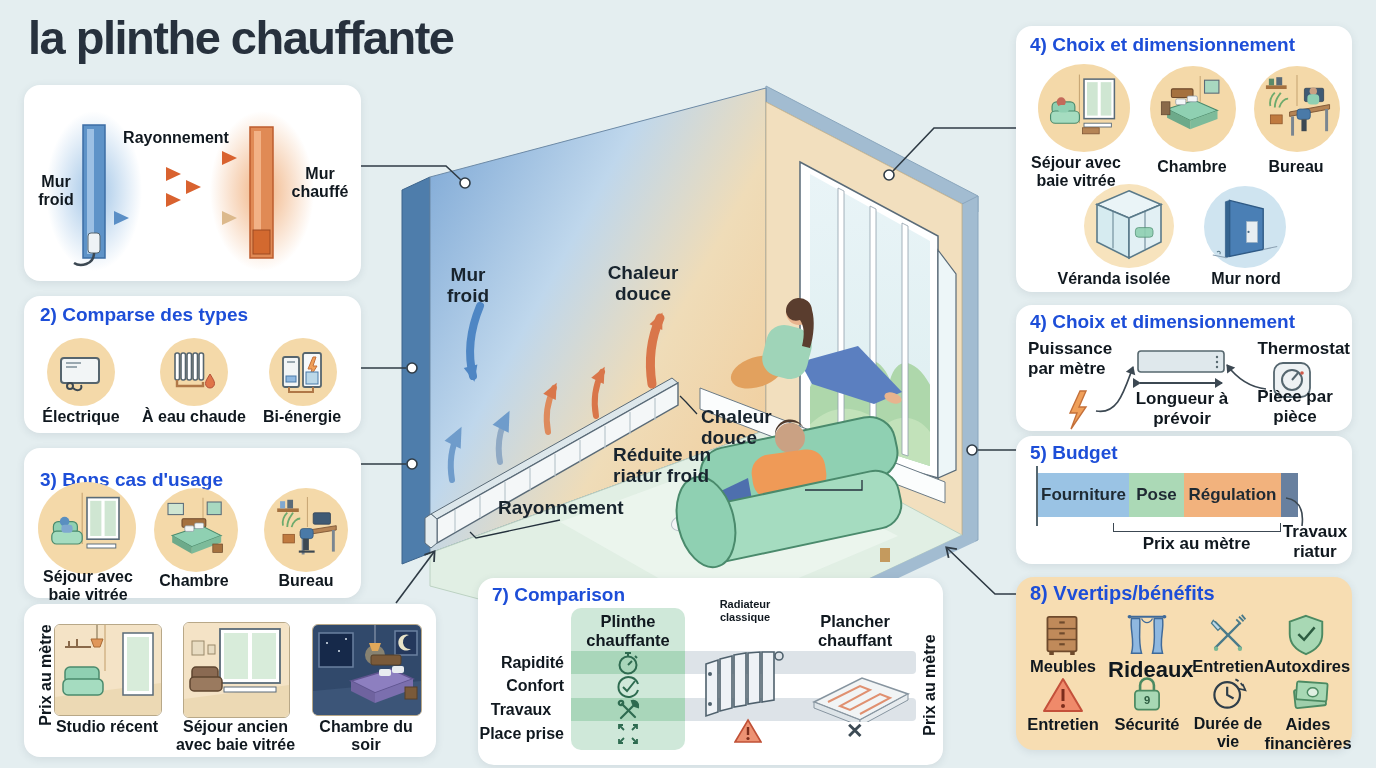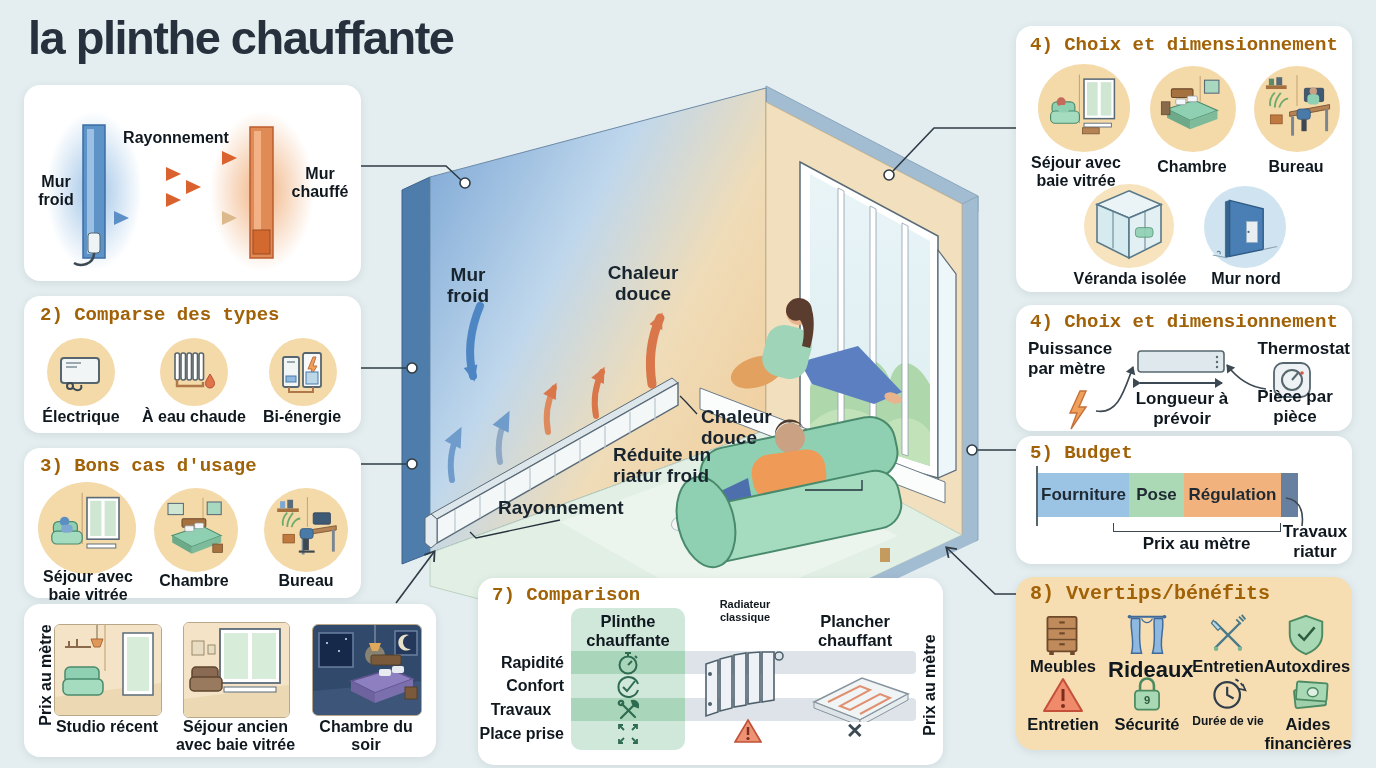--- a/index.html
+++ b/index.html
@@ -1,19 +1,19 @@
 <!DOCTYPE html>
 <html><head>
 <meta charset="utf-8">
 <style>
   html,body{margin:0;padding:0;}
   body{font-family:"Liberation Sans",sans-serif;background:#c9d6da;}
   #canvas{position:relative;width:1376px;height:768px;background:#e4eef0;overflow:hidden;}
   .card{position:absolute;background:#fff;border-radius:16px;box-shadow:0 2px 8px rgba(40,60,80,.10);}
-  .h{position:absolute;font-weight:700;font-size:19px;color:#a16207;white-space:nowrap;font-family:Liberation Mono, monospace;}
+  .h{position:absolute;font-weight:700;font-size:19px;color:#1d4ed8;white-space:nowrap;}
   .lbl{position:absolute;font-weight:700;font-size:16px;color:#10181f;text-align:center;line-height:1.15;}
   .rlbl{position:absolute;font-weight:700;font-size:19px;color:#18242e;line-height:1.12;}
   .cicon{position:absolute;border-radius:50%;background:#f4d9a9;display:flex;align-items:center;justify-content:center;}
   .vlbl{position:absolute;font-weight:700;font-size:16px;color:#10181f;white-space:nowrap;transform:rotate(-90deg);transform-origin:center;}
   .tile{position:absolute;border-radius:6px;overflow:hidden;border:1px solid #b8a888;}
   svg{display:block;}
   .abs{position:absolute;}
   #title{position:absolute;left:28px;top:10px;font-size:47px;font-weight:800;letter-spacing:-1.5px;color:#27313d;}
   .seg{height:44px;display:flex;align-items:center;justify-content:center;font-weight:700;font-size:17px;color:#1f2a33;}
   .band{position:absolute;left:93px;width:345px;height:23px;background:#dde3e8;border-radius:4px;}
@@ -244,21 +244,21 @@
         <rect x="27" y="24" width="12" height="12" fill="#bcd8e8" stroke="#4a7aa8" stroke-width="1"></rect>
         <path d="M10,39 v5 h24 v-5" fill="none" stroke="#b07848" stroke-width="2"></path>
       </svg>
     </div>
     <div class="lbl" style="left:12px;top:112px;width:90px">Électrique</div>
     <div class="lbl" style="left:115px;top:112px;width:110px">À eau chaude</div>
     <div class="lbl" style="left:228px;top:112px;width:100px">Bi-énergie</div>
   </div>
 
   <div class="card" style="left:24px;top:448px;width:337px;height:150px">
-    <div class="h" style="left:16px;top:7px">3) Bons cas d'usage</div>
+    <div class="h" style="left:16px;top:21px">3) Bons cas d'usage</div>
     <div class="cicon" style="left:14px;top:34px;width:98px;height:92px">
       <svg width="86" height="80" viewBox="0 0 100 100">
         <line x1="44" y1="6" x2="44" y2="70" stroke="#c9a876" stroke-width="1.5"></line>
         <rect x="50" y="12" width="40" height="52" fill="#ffffff" stroke="#5a6b78" stroke-width="2"></rect>
         <rect x="54" y="16" width="14" height="44" fill="#cfe6d2"></rect>
           <rect x="72" y="16" width="14" height="44" fill="#cfe6d2"></rect>
         <rect x="50" y="70" width="36" height="5" fill="#fff" stroke="#5a6b78" stroke-width="1.2"></rect>
         <rect x="8" y="42" width="30" height="16" rx="6" fill="#8fd0b2" stroke="#4a8a6c" stroke-width="1.5"></rect>
         <rect x="6" y="54" width="38" height="16" rx="6" fill="#a5dcc0" stroke="#4a8a6c" stroke-width="1.5"></rect>
         <circle cx="22" cy="42" r="6" fill="#5a8fc0"></circle>
@@ -493,21 +493,21 @@
     <div class="cicon" style="left:188px;top:160px;width:82px;height:82px;background:#cfe4f0">
       <svg width="70" height="70" viewBox="0 0 100 100">
         <polygon points="28,12 76,24 76,82 28,92" fill="#4a7fb5" stroke="#2f5a85" stroke-width="2"></polygon>
         <polygon points="22,14 28,12 28,92 22,94" fill="#35648f" stroke="#2f5a85" stroke-width="1"></polygon>
         <rect x="52" y="42" width="16" height="30" fill="#e8eef2" stroke="#9ab0c2"></rect>
         <circle cx="55" cy="57" r="1.6" fill="#4a6a84"></circle>
         <path d="M4,90 L24,94 M76,82 L96,78" stroke="#8aa0b2" stroke-width="1.5"></path>
         <path d="M10,86 c3,-3 6,0 4,3" fill="none" stroke="#5a7a8a" stroke-width="1.5"></path>
       </svg>
     </div>
-    <div class="lbl" style="left:52px;top:244px;width:124px">Véranda isolée</div>
+    <div class="lbl" style="left:36px;top:244px;width:124px">Véranda isolée</div>
     <div class="lbl" style="left:184px;top:244px;width:92px">Mur nord</div>
   </div>
 
   <div class="card" style="left:1016px;top:305px;width:336px;height:126px">
     <div class="h" style="left:14px;top:6px">4) Choix et dimensionnement</div>
     <svg class="abs" width="336" height="126" style="left:0;top:0">
       <defs>
         <marker id="mS" markerUnits="userSpaceOnUse" markerWidth="12" markerHeight="12" refX="8" refY="6" orient="auto">
             <path d="M1,1 L9,6 L1,11 z" fill="#3c4852"></path>
           </marker>
@@ -606,17 +606,17 @@
       <path d="M30,7 A18,18 0 0 1 40,18" fill="none" stroke="#2f3e4a" stroke-width="2" stroke-dasharray="4 3"></path>
       <path d="M38,12 L41,19 L33,17" fill="none" stroke="#2f3e4a" stroke-width="1.8"></path>
     </svg>
     <svg class="abs" style="left:272px;top:100px" width="44" height="36" viewBox="0 0 48 40">
       <rect x="7" y="13" width="34" height="20" rx="2" fill="#9fcfab" stroke="#4c8a62" stroke-width="2" transform="rotate(-6 24 23)"></rect>
       <rect x="9" y="6" width="34" height="20" rx="2" fill="#a8d8b4" stroke="#4c8a62" stroke-width="2" transform="rotate(4 26 16)"></rect>
       <ellipse cx="27" cy="17" rx="6" ry="5" fill="#dff0e2" stroke="#4c8a62" stroke-width="1.6"></ellipse>
     </svg>
     <div class="lbl" style="left:8px;top:138px;width:78px;font-size:16.5px">Entretien</div>
     <div class="lbl" style="left:92px;top:138px;width:78px;font-size:16.5px">Sécurité</div>
-    <div class="lbl" style="left:172px;top:138px;width:80px;font-size:12px">Durée de vie</div>
+    <div class="lbl" style="left:172px;top:138px;width:80px;font-size:16px">Durée de vie</div>
     <div class="lbl" style="left:248px;top:138px;width:88px;font-size:16.5px">Aides financières</div>
   </div>
 
 </div>
 
 </body></html>

